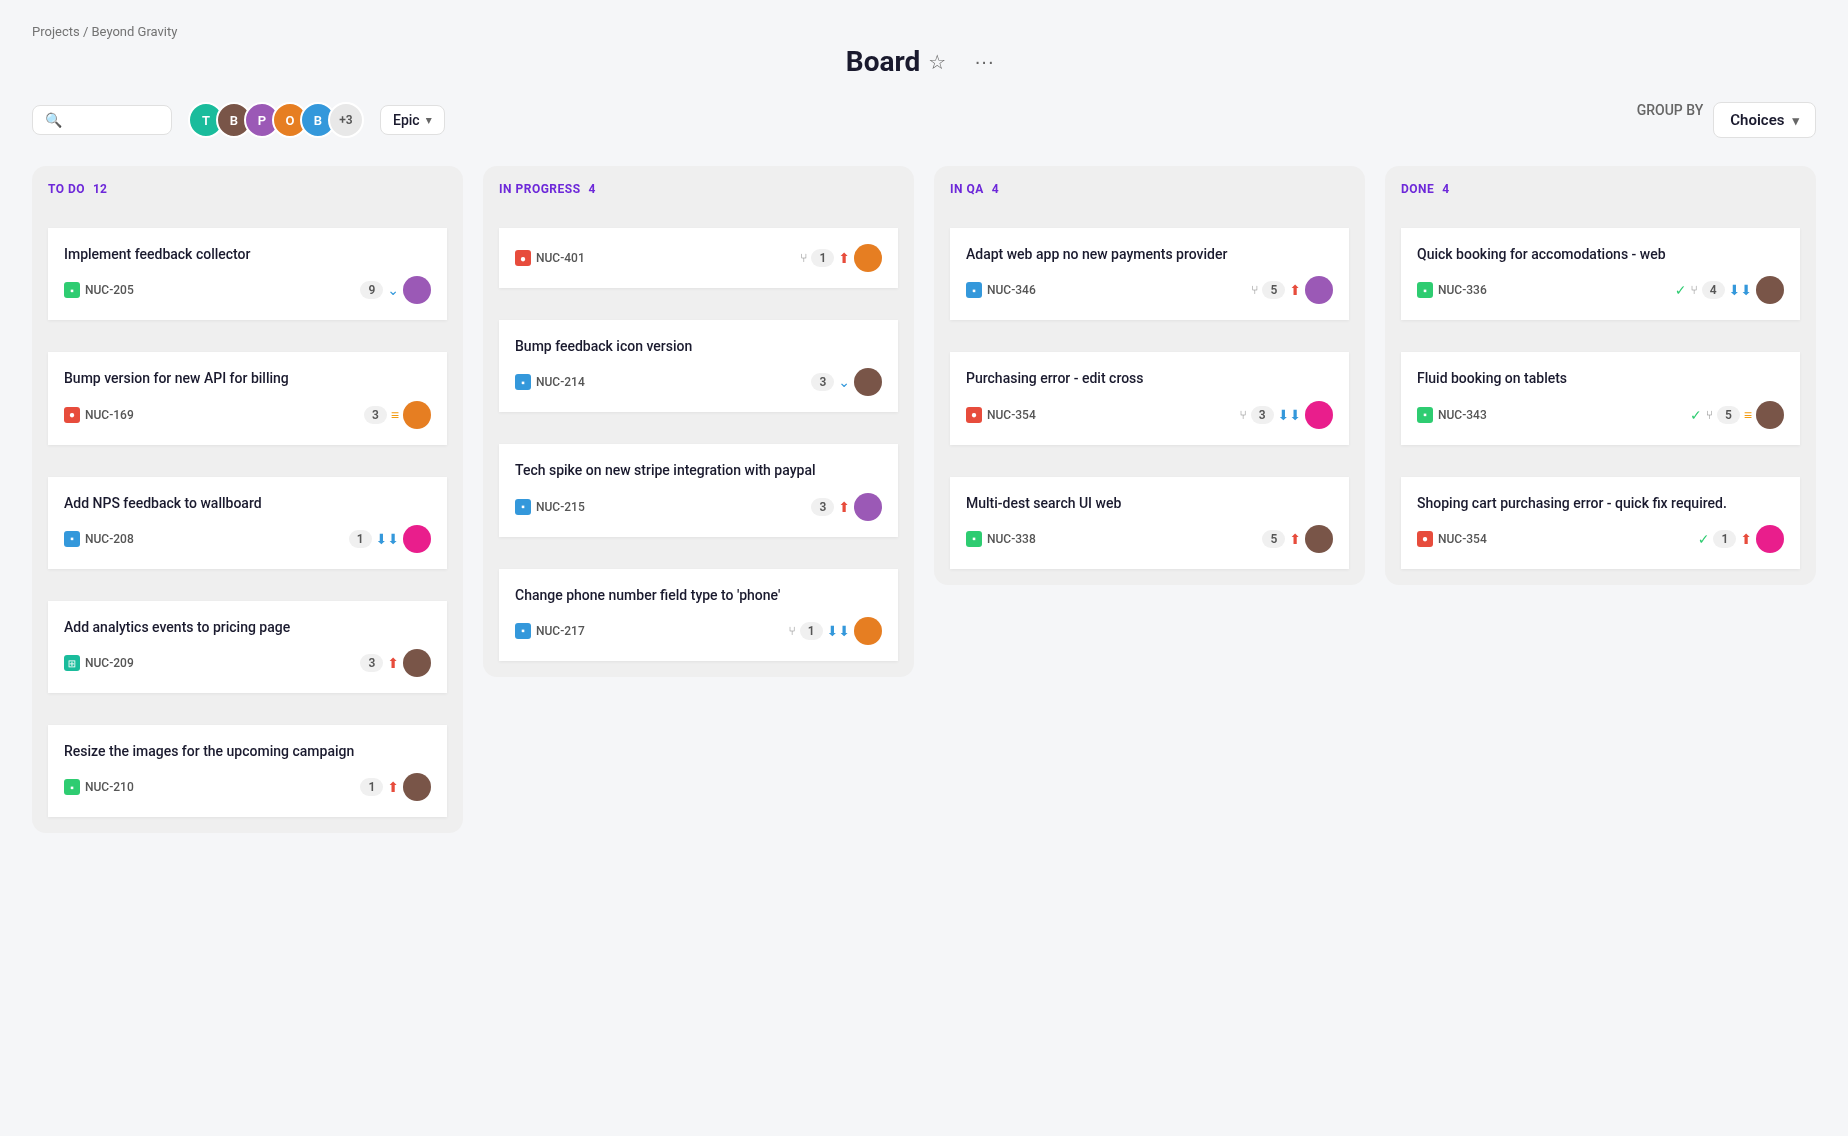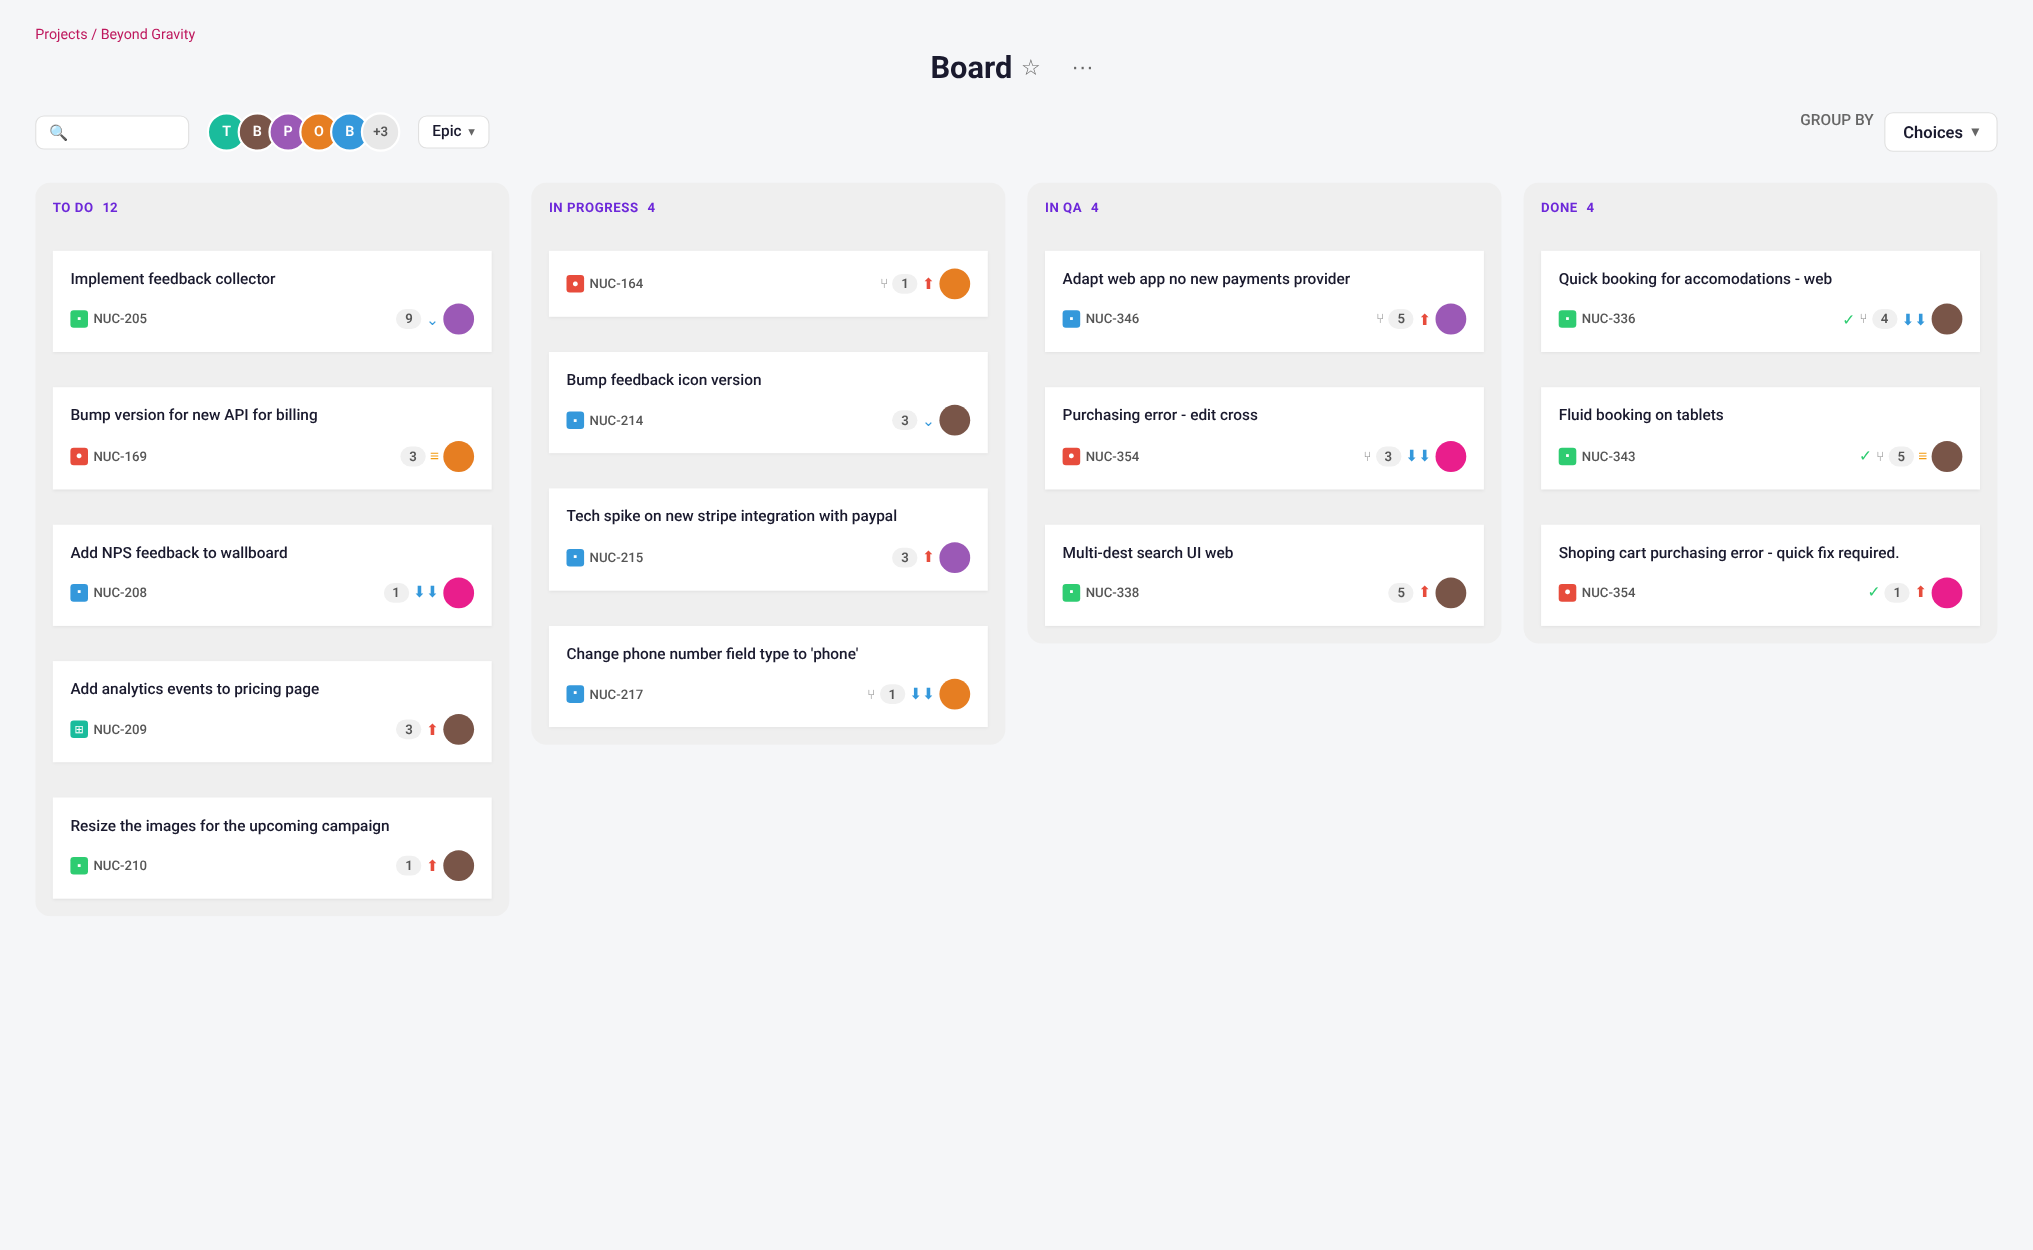--- a/index.html
+++ b/index.html
@@ -5,21 +5,21 @@
     * { box-sizing: border-box; margin: 0; padding: 0; }
     body {
       font-family: -apple-system, BlinkMacSystemFont, 'Segoe UI', Roboto, sans-serif;
       background: #f5f6f8;
       color: #1a1a2e;
       min-height: 1136px;
       padding: 24px 32px;
     }
     .breadcrumb {
       font-size: 13px;
-      color: #be185d;
+      color: #737373;
       margin-bottom: 6px;
     }
     .page-header {
       display: flex;
       align-items: center;
       justify-content: center;
       margin-bottom: 24px;
     }
     .page-title {
       font-size: 28px;
@@ -386,21 +386,21 @@
     </div>
     <div class="column">
     <div class="column-header">
       <span class="column-title">IN PROGRESS</span>
       <span class="column-count">4</span>
     </div>
   <div class="card">
       <div class="card-footer">
         <div class="ticket-badge">
           <span class="ticket-icon icon-red">●</span>
-          <span>NUC-164</span>
+          <span>NUC-401</span>
         </div>
         <div class="meta-badge">
 
           <span class="branch-icon">⑂</span>
           <span class="count-bubble">1</span>
           <span class="priority-icon priority-high">⬆</span>
           <div class="card-avatar" style="background:#e67e22"></div>
         </div>
       </div>
     </div>

